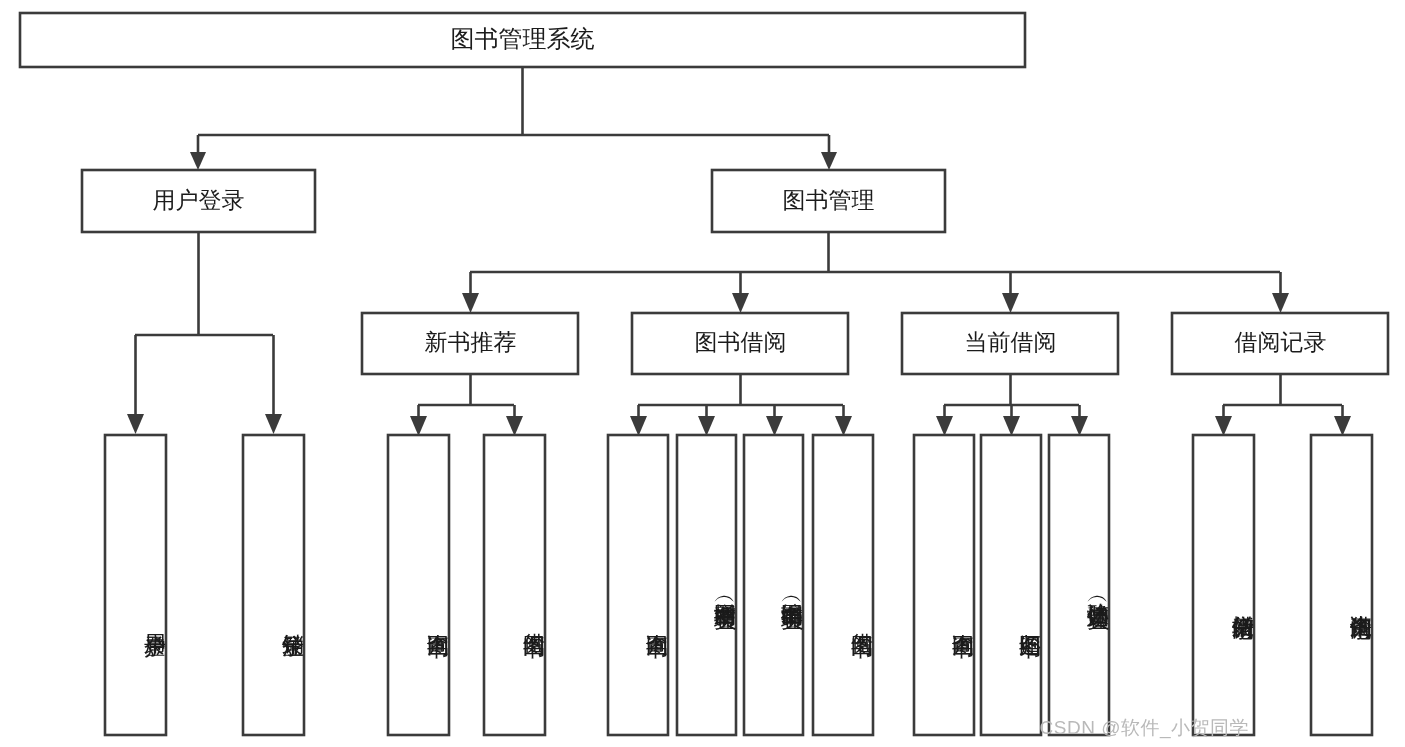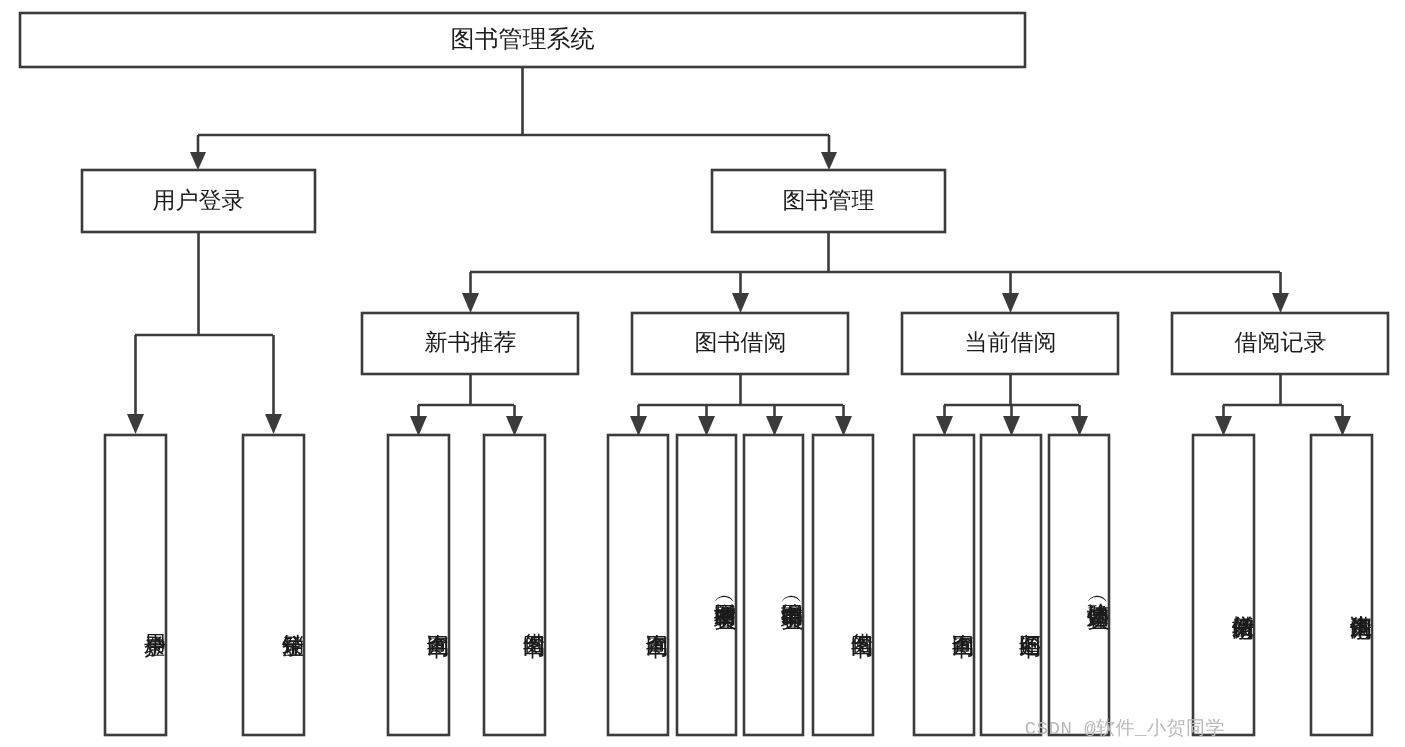--- a/index.html
+++ b/index.html
@@ -65,23 +65,23 @@
     white-space: nowrap;
     letter-spacing: 1px;
     text-align: center;
     display: flex;
     align-items: flex-start;
     justify-content: center;
     pointer-events: none;
   }
   .watermark {
     position: absolute;
-    right: 28px;
+    right: 4px;
     bottom: 6px;
-    font-family: Liberation Mono, monospace;
+    font-family: Liberation Sans, sans-serif;
     font-size: 19px;
     color: #b9b9b9;
     white-space: nowrap;
     letter-spacing: 0.5px;
   }
 </style>
 </head>
 <body>
 
 <div id="diagram-root">

